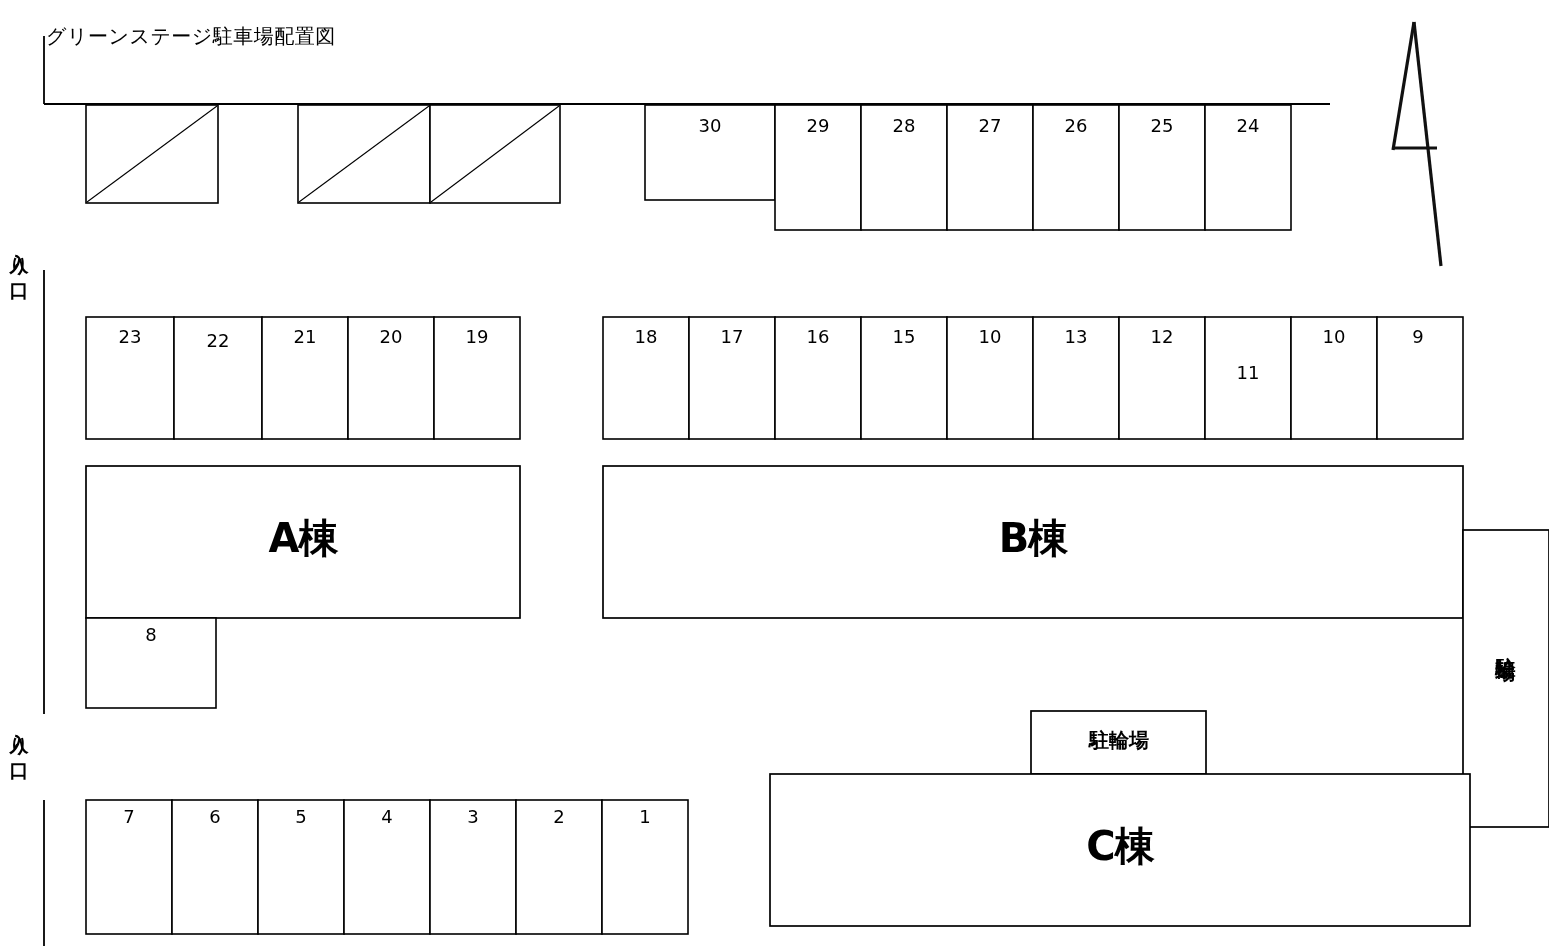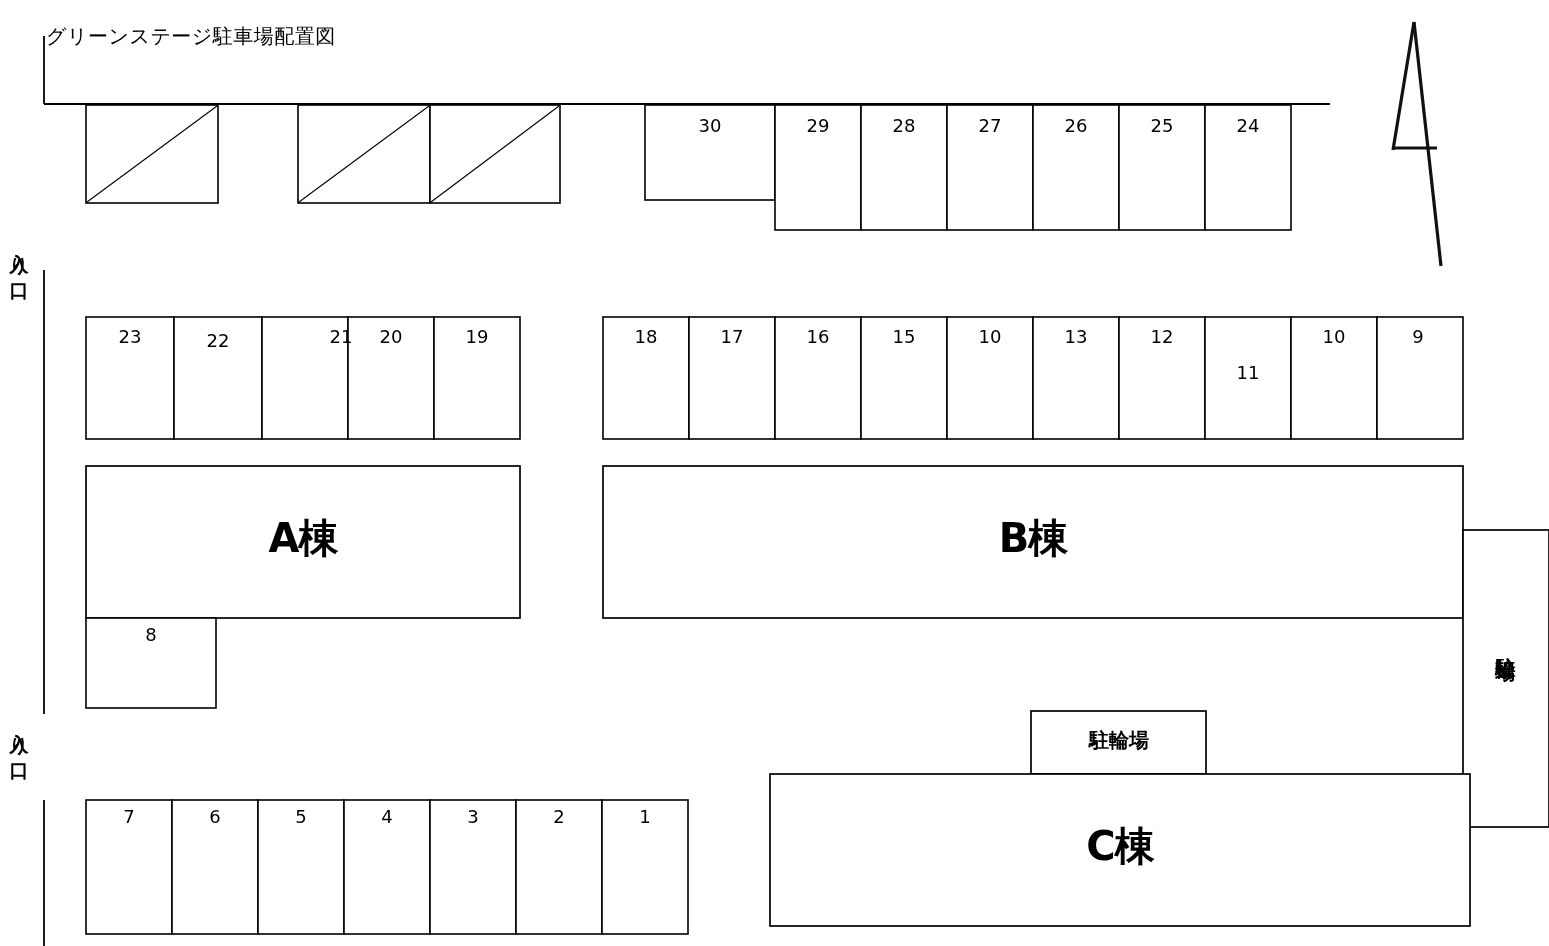--- a/index.html
+++ b/index.html
@@ -198,21 +198,21 @@
   <div class="txt stall-num" style="left:710px;  top:117px;">30</div>
   <div class="txt stall-num" style="left:818px;  top:117px;">29</div>
   <div class="txt stall-num" style="left:904px;  top:117px;">28</div>
   <div class="txt stall-num" style="left:990px;  top:117px;">27</div>
   <div class="txt stall-num" style="left:1076px; top:117px;">26</div>
   <div class="txt stall-num" style="left:1162px; top:117px;">25</div>
   <div class="txt stall-num" style="left:1248px; top:117px;">24</div>
 
   <div class="txt stall-num" style="left:130px; top:328px;">23</div>
   <div class="txt stall-num" style="left:218px; top:316px;margin-top:16px;">22</div>
-  <div class="txt stall-num" style="left:305px; top:328px;margin-left:36px;">21</div>
+  <div class="txt stall-num" style="left:305px; top:328px;">21</div>
   <div class="txt stall-num" style="left:391px; top:328px;">20</div>
   <div class="txt stall-num" style="left:477px; top:328px;">19</div>
 
   <div class="txt stall-num" style="left:646px;  top:328px;">18</div>
   <div class="txt stall-num" style="left:732px;  top:328px;">17</div>
   <div class="txt stall-num" style="left:818px;  top:328px;">16</div>
   <div class="txt stall-num" style="left:904px;  top:328px;">15</div>
   <div class="txt stall-num" style="left:990px;  top:328px;">10</div>
   <div class="txt stall-num" style="left:1076px; top:328px;">13</div>
   <div class="txt stall-num" style="left:1162px; top:328px;">12</div>

